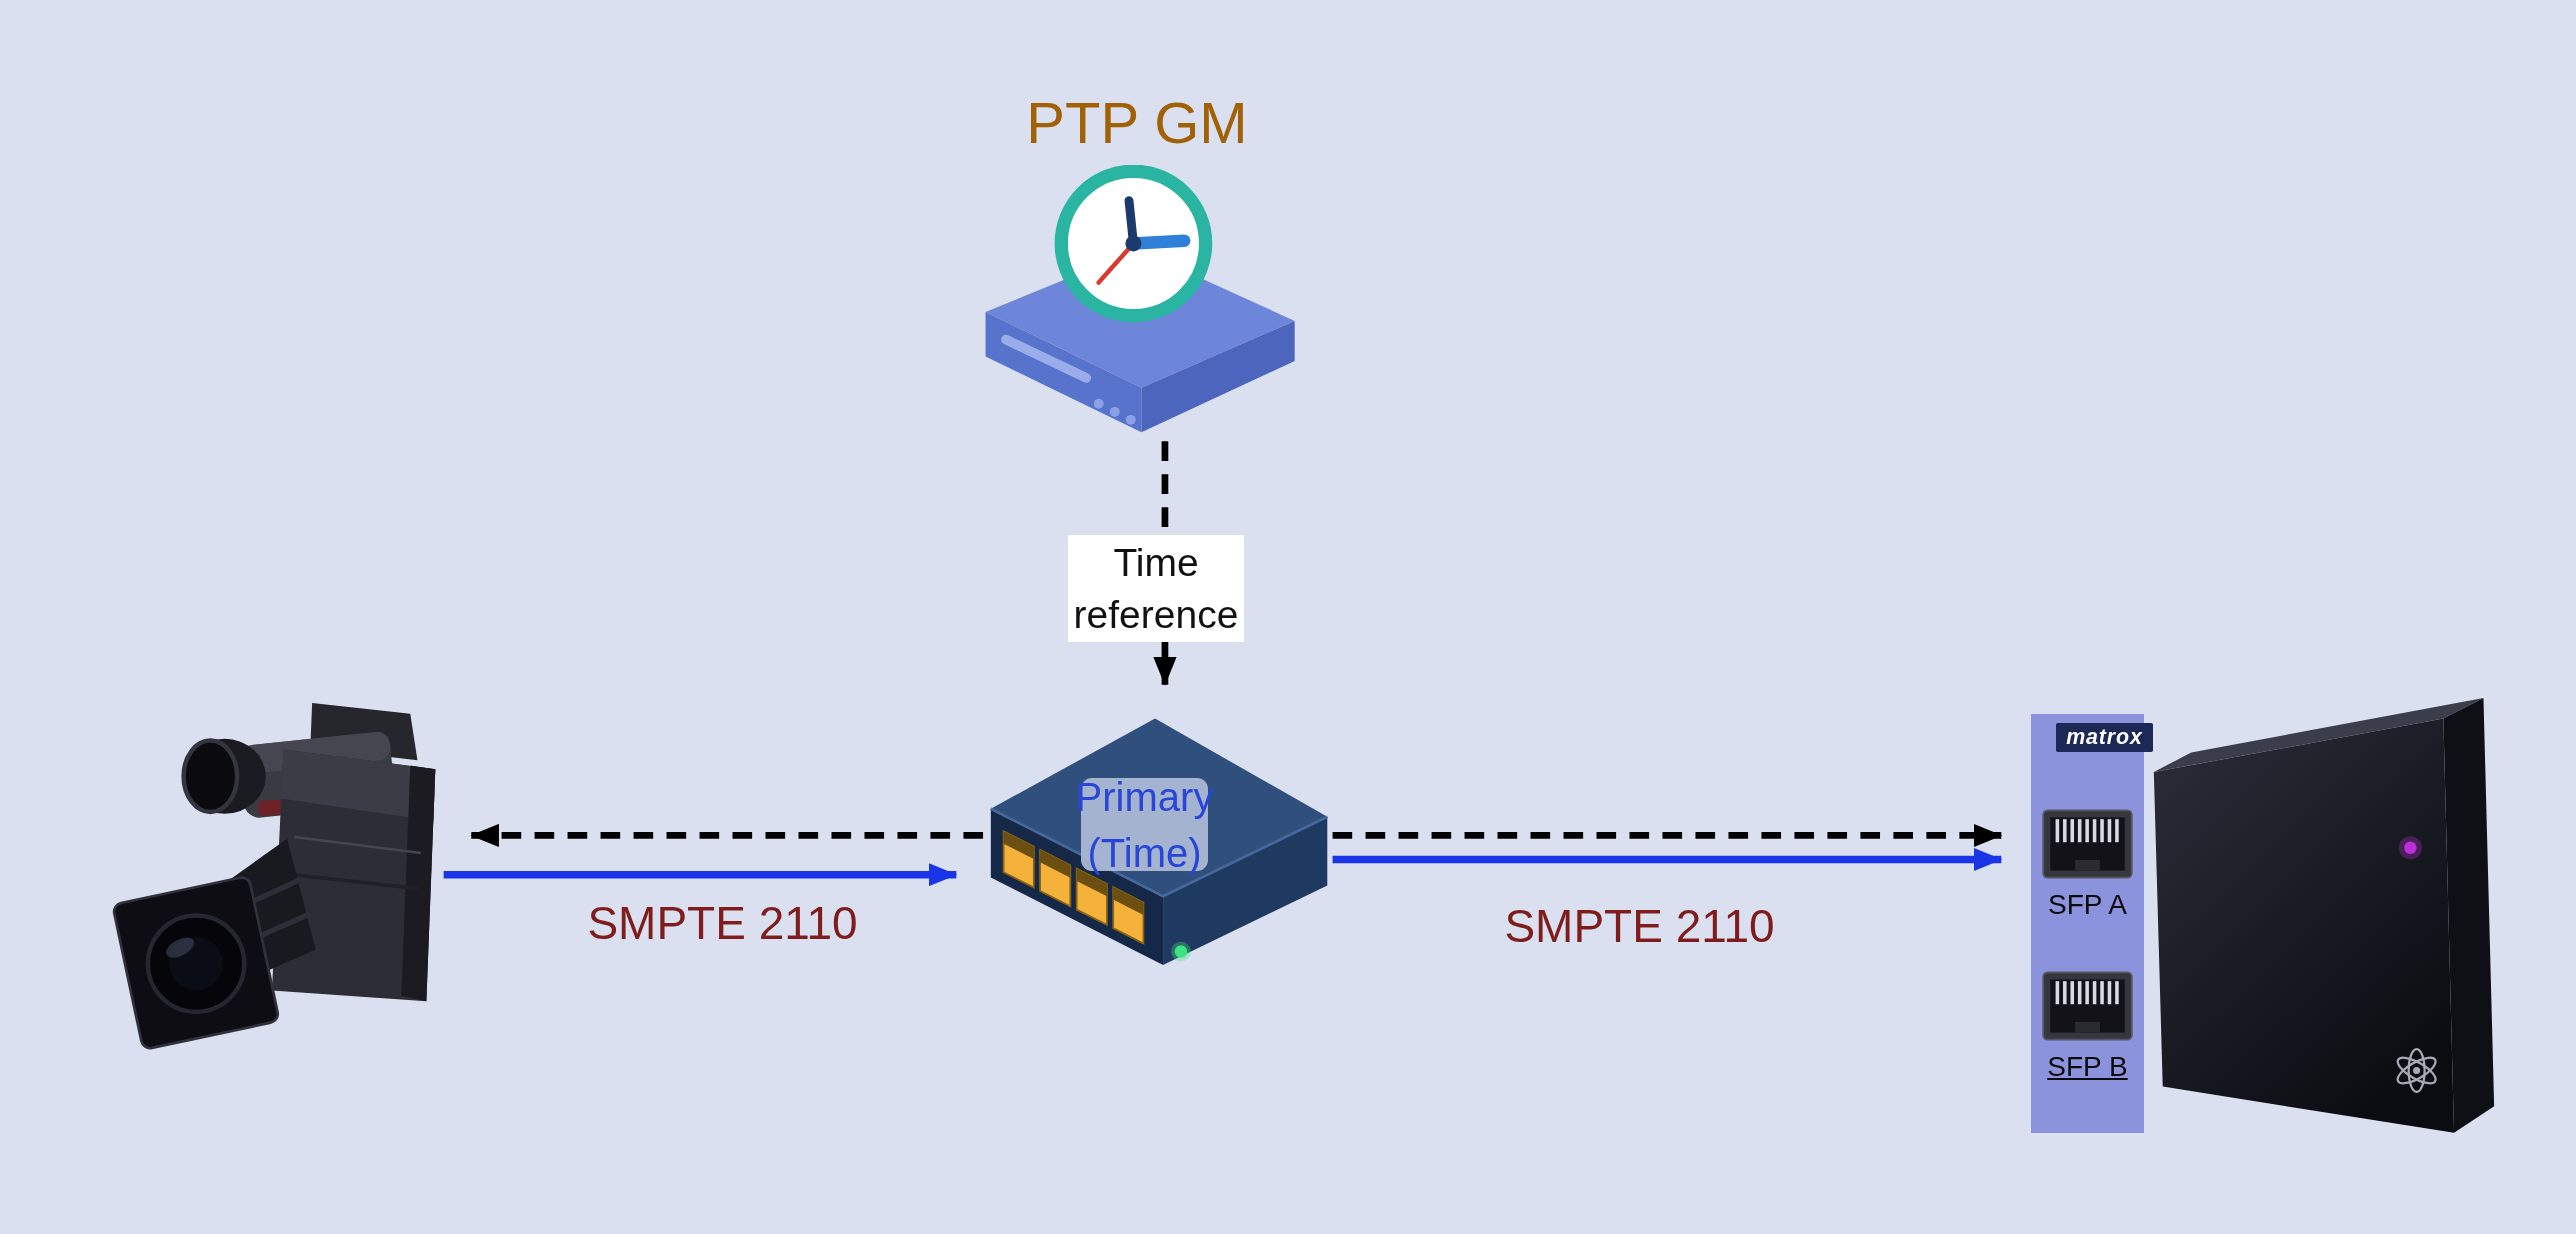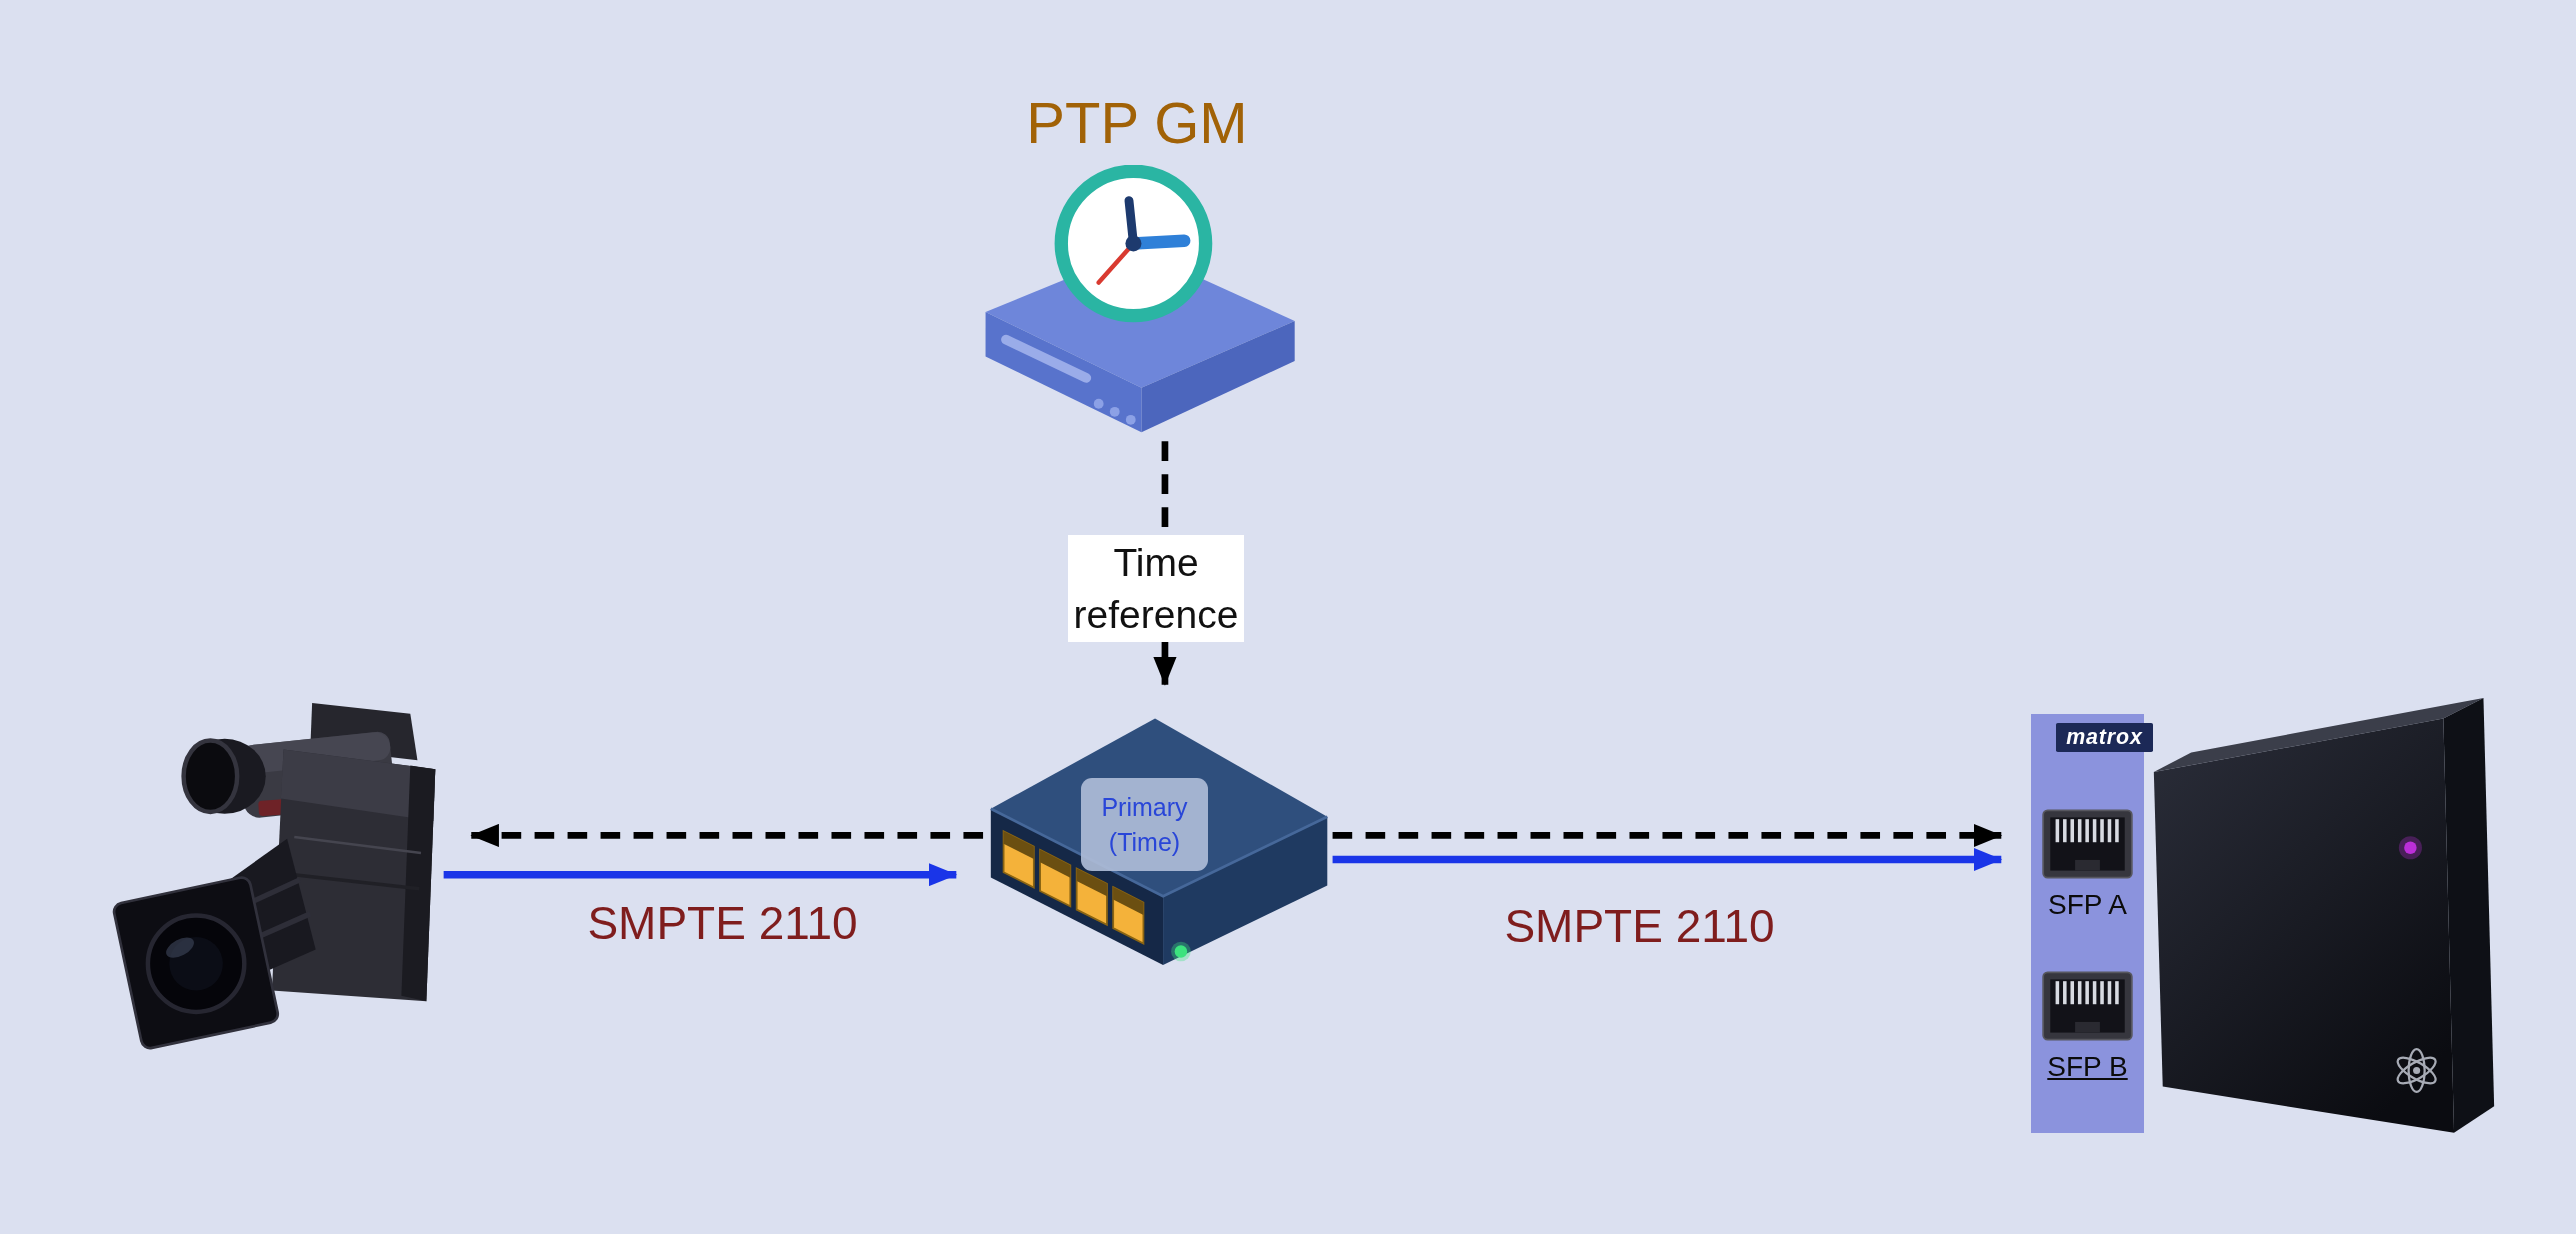--- a/index.html
+++ b/index.html
@@ -8,21 +8,21 @@
   .abs{position:absolute;}
   .label{color:#7f1d1d; text-align:center;}
   .ptp-label{left:972px; top:89px; width:330px; font-size:58px; color:#a16207; z-index:3;}
   .timeref-box{left:1068px; top:501px; width:176px; height:107px; background:#ffffff; z-index:4;
                display:flex; flex-direction:column; align-items:center; justify-content:center;
                font-size:39px; line-height:1.32; color:#111;margin-top:34px;}
   .smpte-left{left:562px; top:896px; width:321px; font-size:46px; z-index:3;}
   .smpte-right{left:1479px; top:899px; width:321px; font-size:46px; z-index:3;}
   .switch-chip{left:1081px; top:778px; width:127px; height:93px; background:rgba(174,188,215,0.92);
                border-radius:11px; z-index:5; display:flex; flex-direction:column; align-items:center;
-               justify-content:center; font-size:25px; line-height:1.4; color:#2946d8;}
+               justify-content:center; font-size:40px; line-height:1.4; color:#2946d8;}
   .matrox-panel{left:2031px; top:714px; width:113px; height:419px; background:#8b93dd; z-index:2;}
   .matrox-logo{position:absolute; left:25px; top:9px; width:97px; height:29px; background:#1c2957;
                border-radius:1.8px; color:#ffffff; font-weight:bold; font-size:21.4px; letter-spacing:0.9px;
                display:flex; align-items:center; justify-content:center; font-style:italic;}
   .sfp-port{position:absolute; left:9.8px; width:93px; height:78px;}
   .sfp-label{position:absolute; left:0; width:113px; text-align:center; font-size:28px; color:#0b0b0b;}
   .icon-layer{z-index:1;}
   .arrow-layer{left:0; top:0; z-index:2; pointer-events:none;}
 </style>
 </head>

